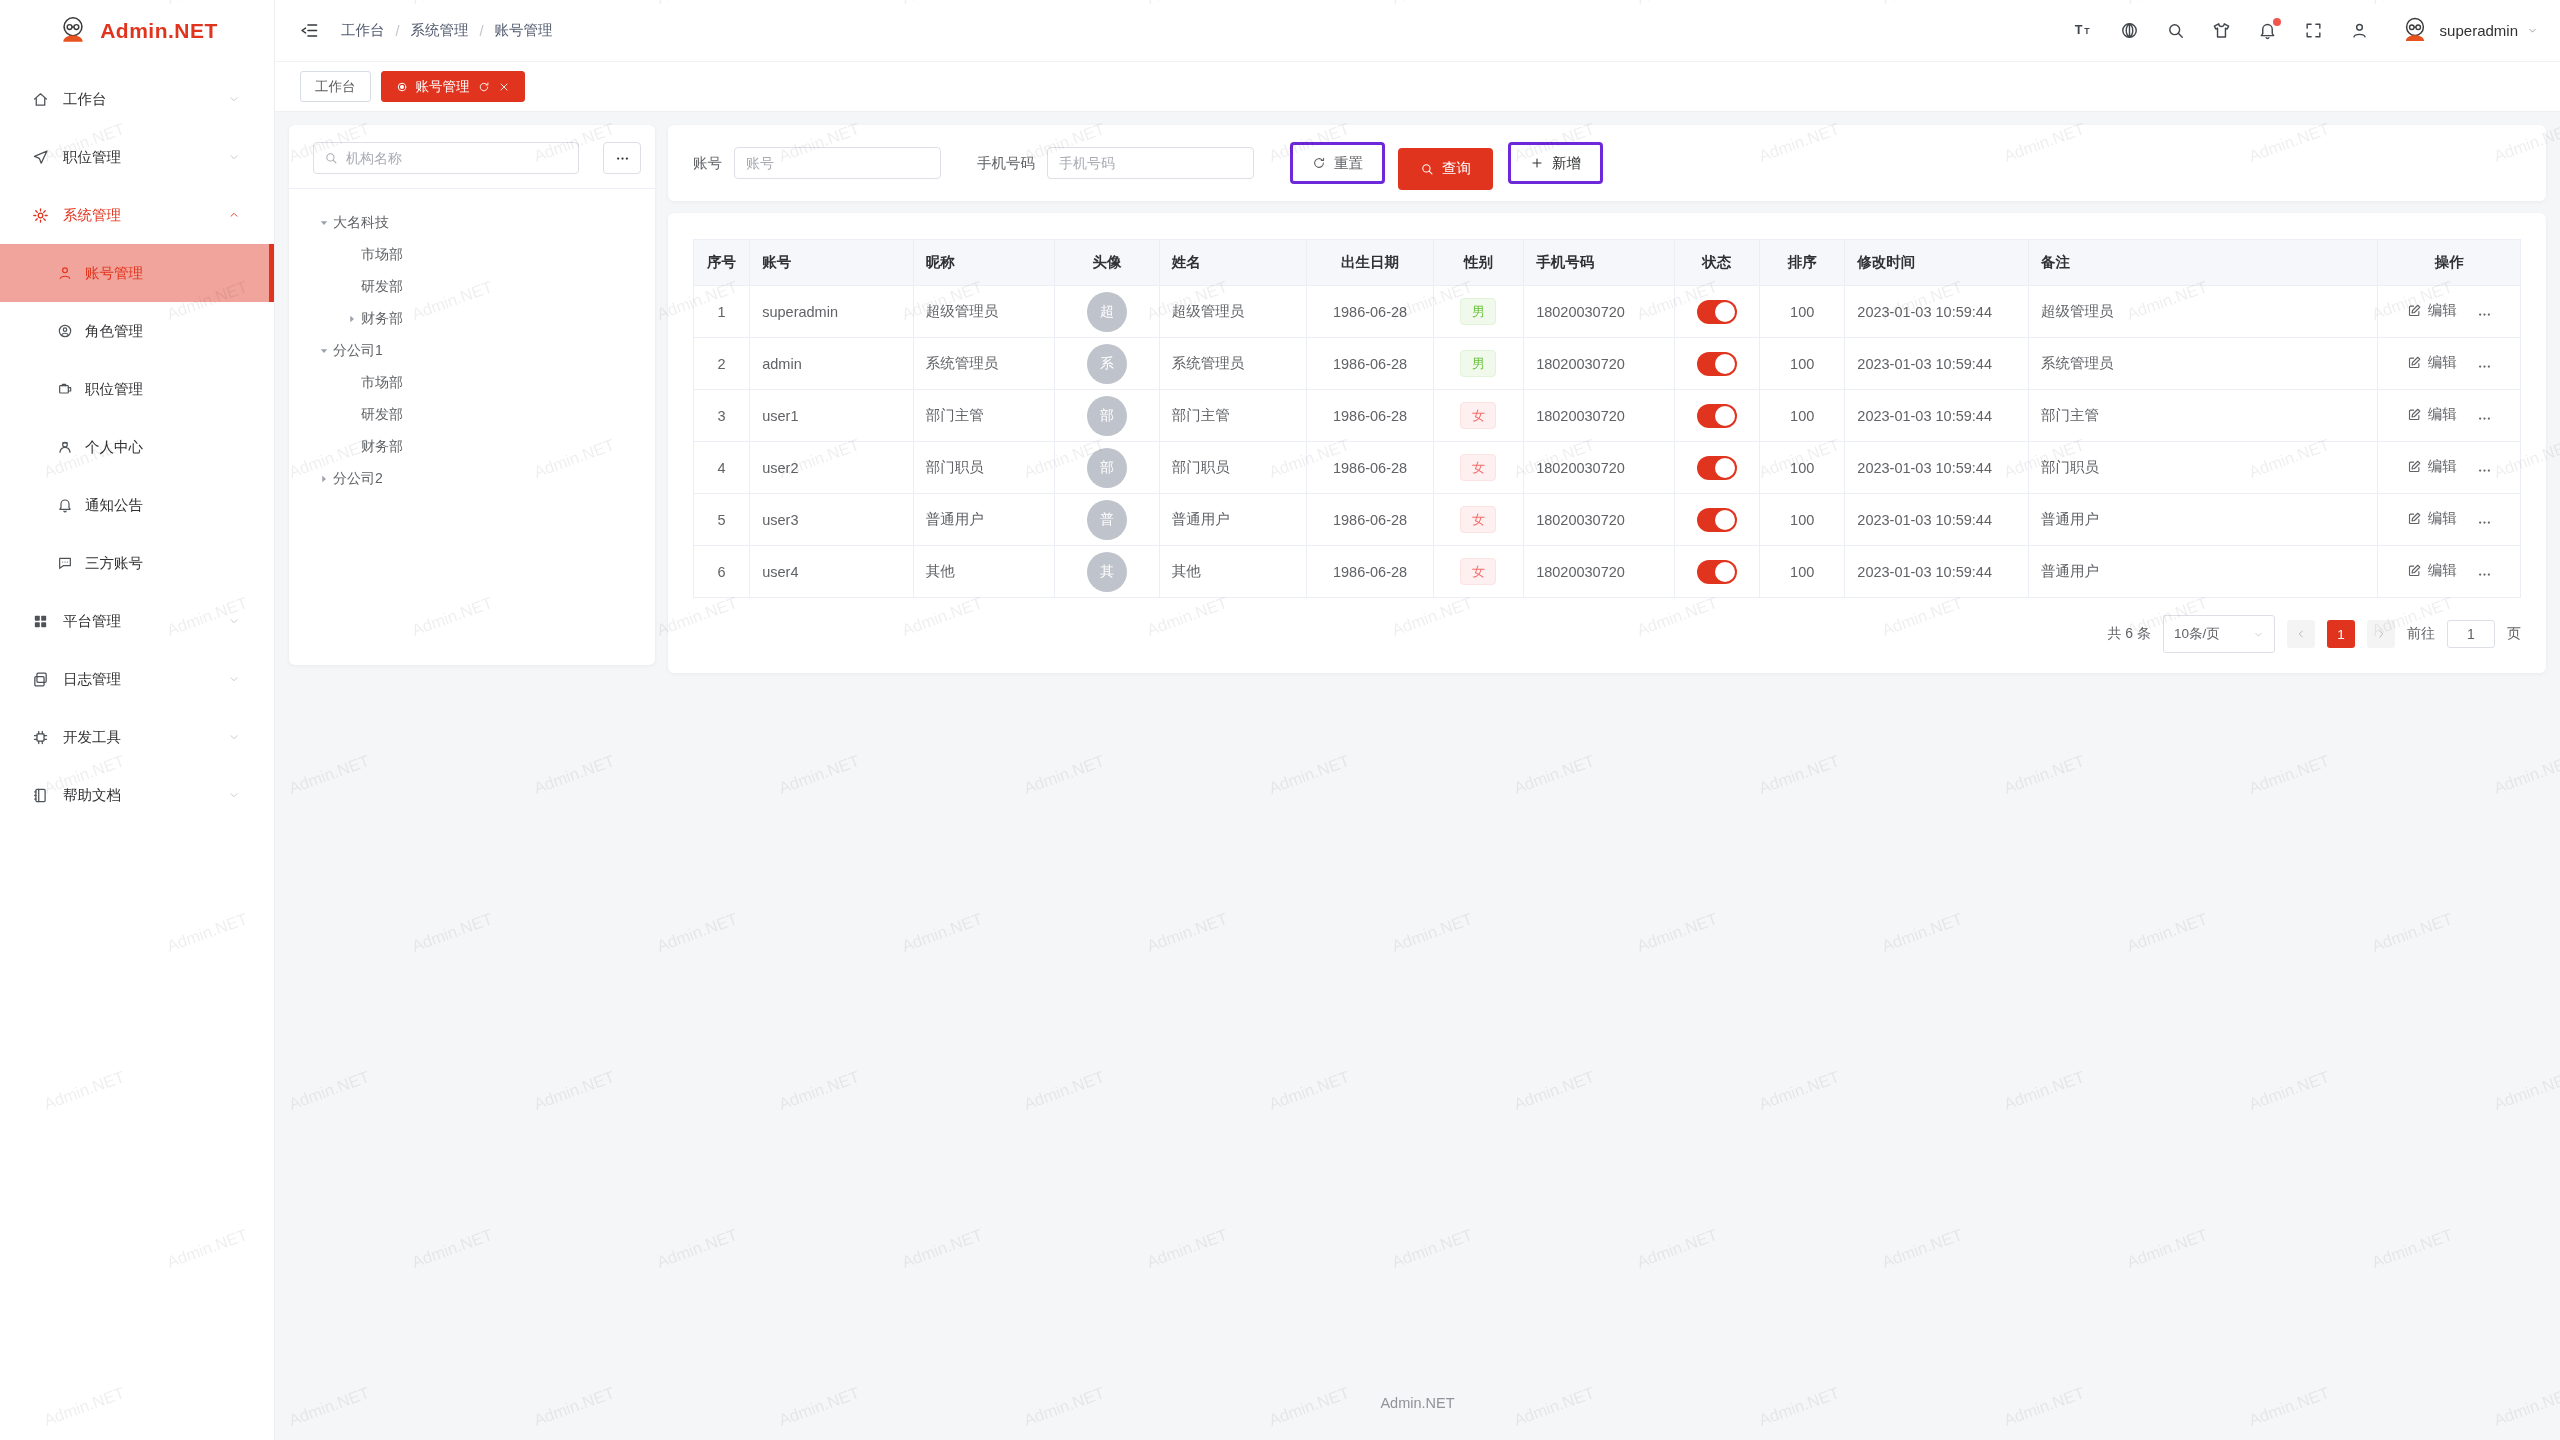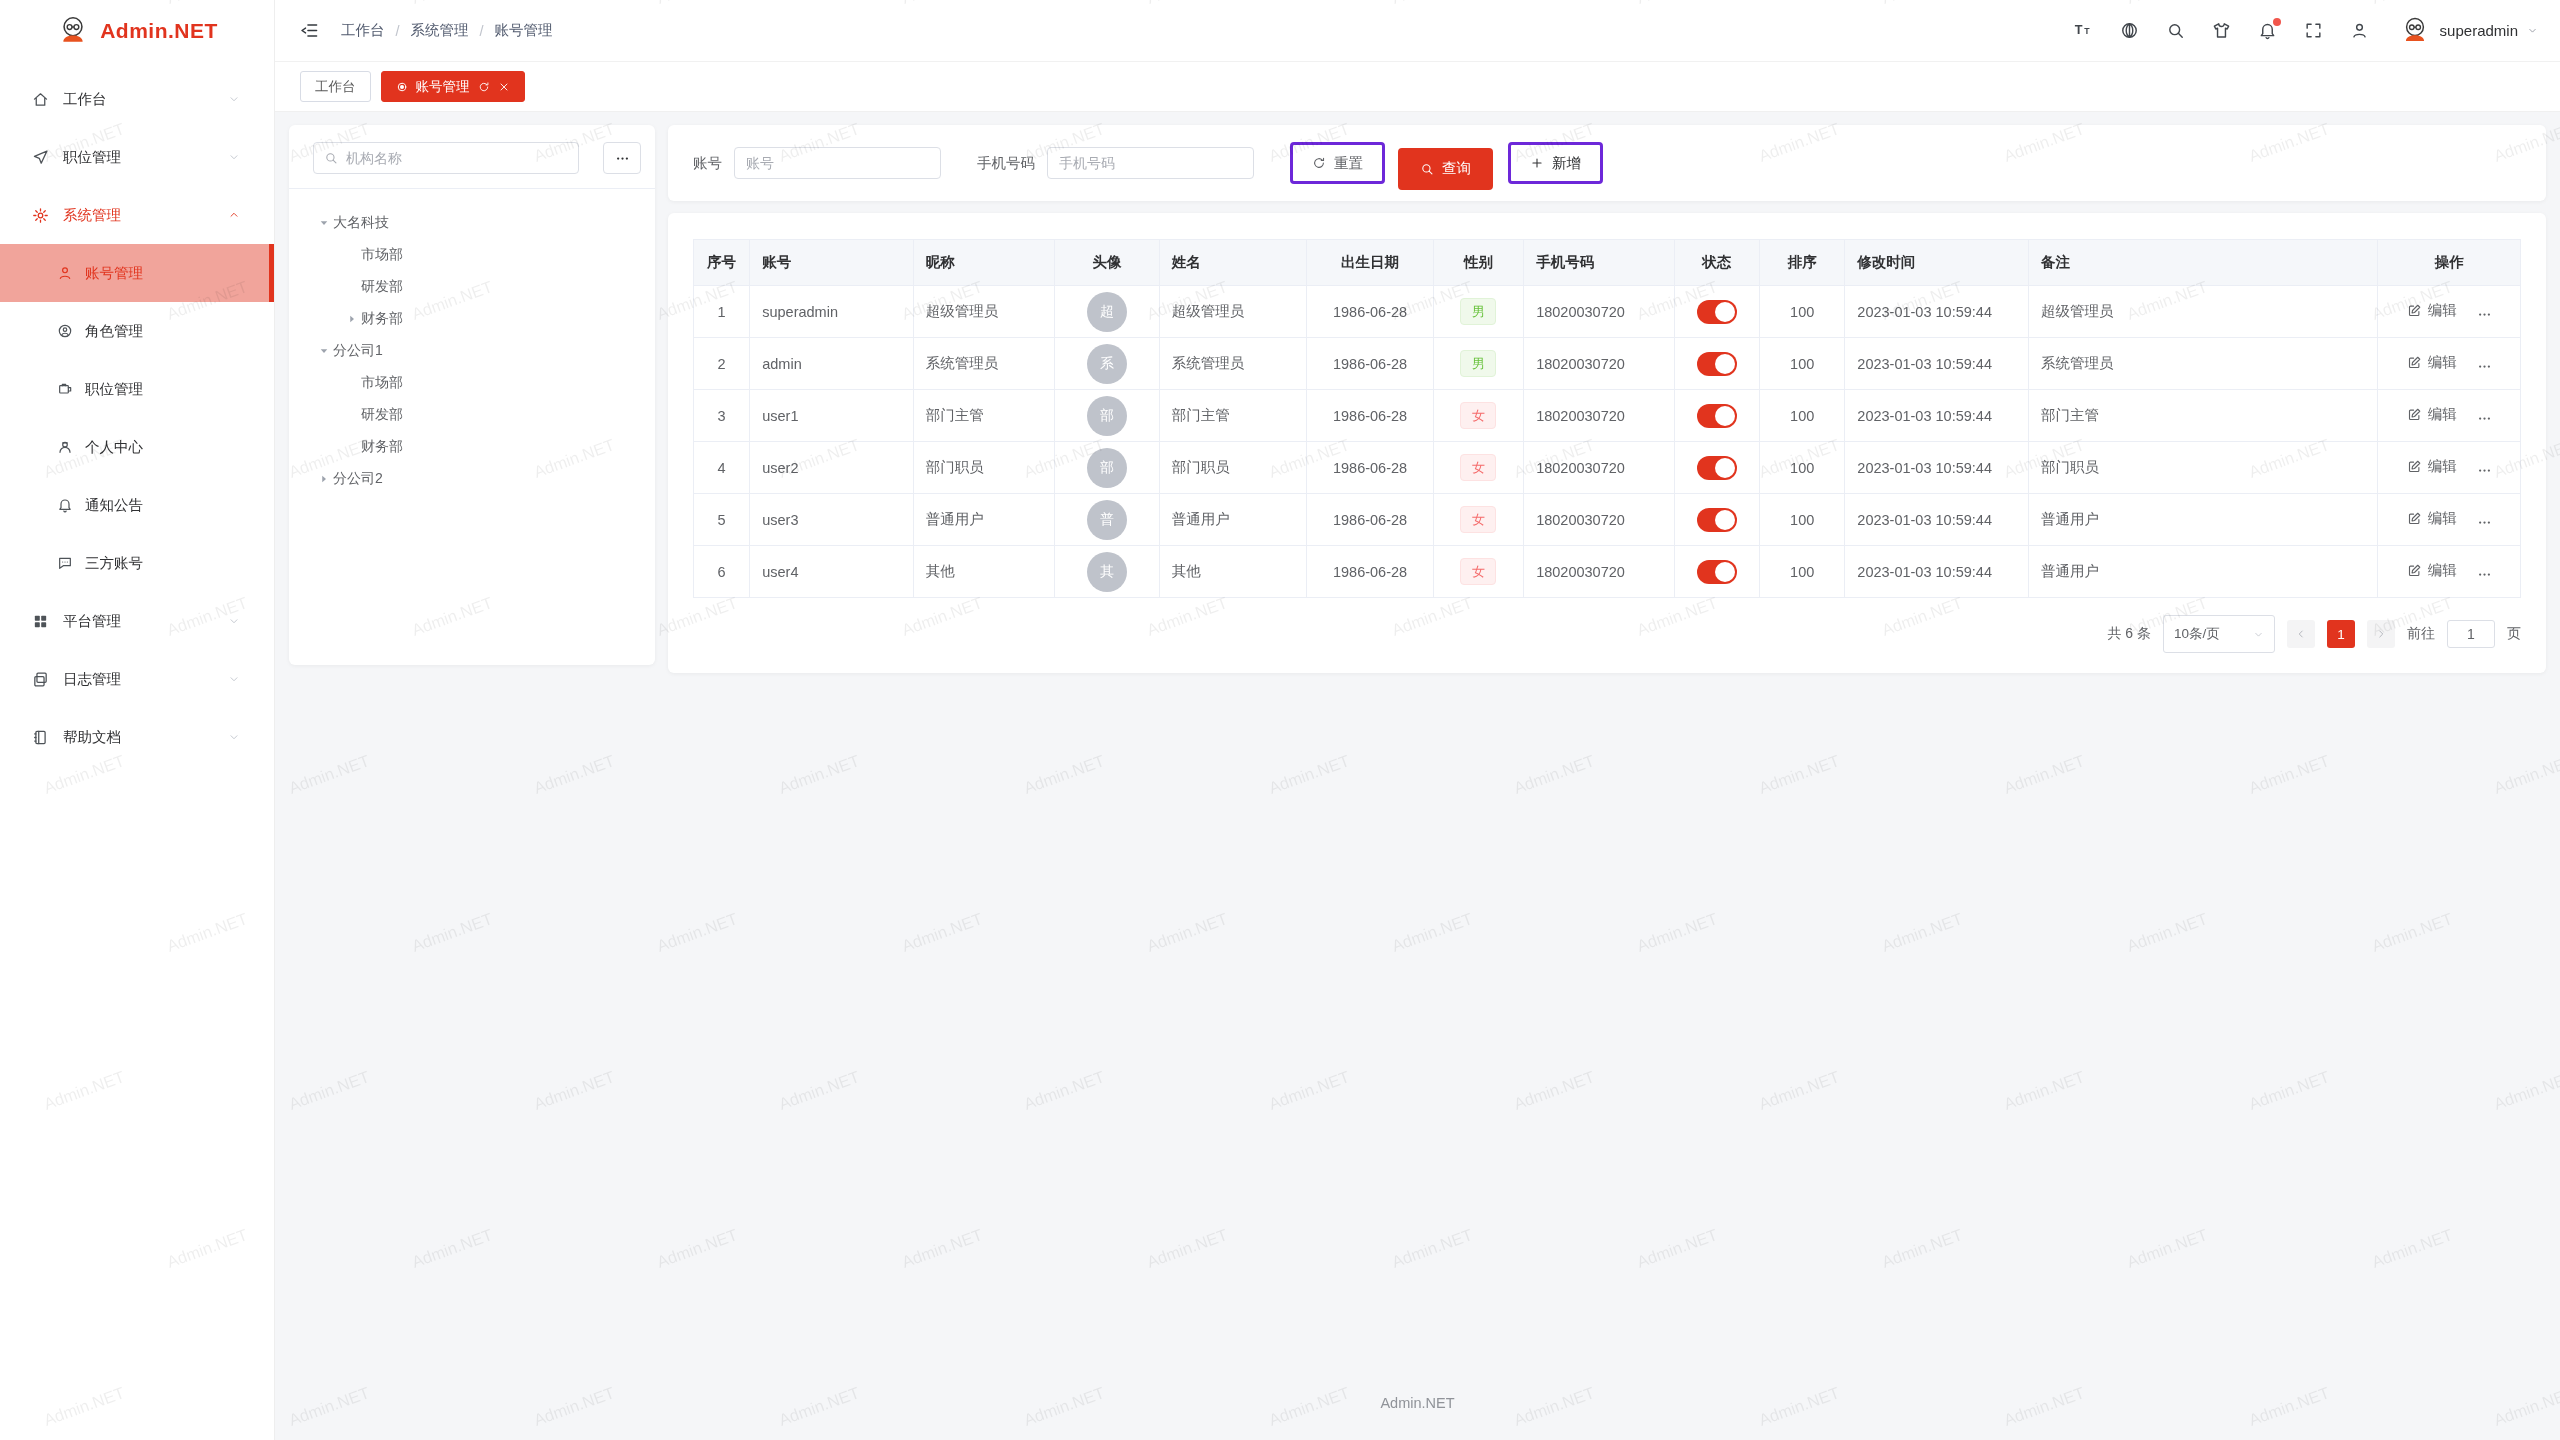--- a/index.html
+++ b/index.html
@@ -241,20 +241,34 @@
           </span>
      </div>
         <div class="menu-item ">
        <span class="icon ">
             <svg viewBox="0 0 24 24" width="1em" height="1em" fill="none" stroke="currentColor" stroke-width="1.8" stroke-linecap="round" stroke-linejoin="round">
               <rect x="7" y="3" width="13" height="13" rx="1.5"></rect>
               <rect x="4" y="8" width="13" height="13" rx="1.5"></rect>
             </svg>
           </span>
           <span>日志管理</span>
+          <span class="icon chev">
+            <svg viewBox="0 0 24 24" width="1em" height="1em" fill="none" stroke="currentColor" stroke-width="1.8" stroke-linecap="round" stroke-linejoin="round">
+              <path d="M6 9.5l6 6 6-6"></path>
+            </svg>
+          </span>
+     </div>
+        <div class="menu-item ">
+       <span class="icon ">
+            <svg viewBox="0 0 24 24" width="1em" height="1em" fill="none" stroke="currentColor" stroke-width="1.8" stroke-linecap="round" stroke-linejoin="round">
+              <rect x="7" y="7" width="10" height="10" rx="1"></rect>
+              <path d="M9.5 7V3.5M14.5 7V3.5M9.5 20.5V17M14.5 20.5V17M7 9.5H3.5M7 14.5H3.5M20.5 9.5H17M20.5 14.5H17"></path>
+            </svg>
+          </span>
+          <span>开发工具</span>
           <span class="icon chev">
             <svg viewBox="0 0 24 24" width="1em" height="1em" fill="none" stroke="currentColor" stroke-width="1.8" stroke-linecap="round" stroke-linejoin="round">
               <path d="M6 9.5l6 6 6-6"></path>
             </svg>
           </span>
      </div>
         <div class="menu-item ">
        <span class="icon ">
             <svg viewBox="0 0 24 24" width="1em" height="1em" fill="none" stroke="currentColor" stroke-width="1.8" stroke-linecap="round" stroke-linejoin="round">
               <rect x="5.5" y="3.5" width="13" height="17" rx="1.5"></rect>

